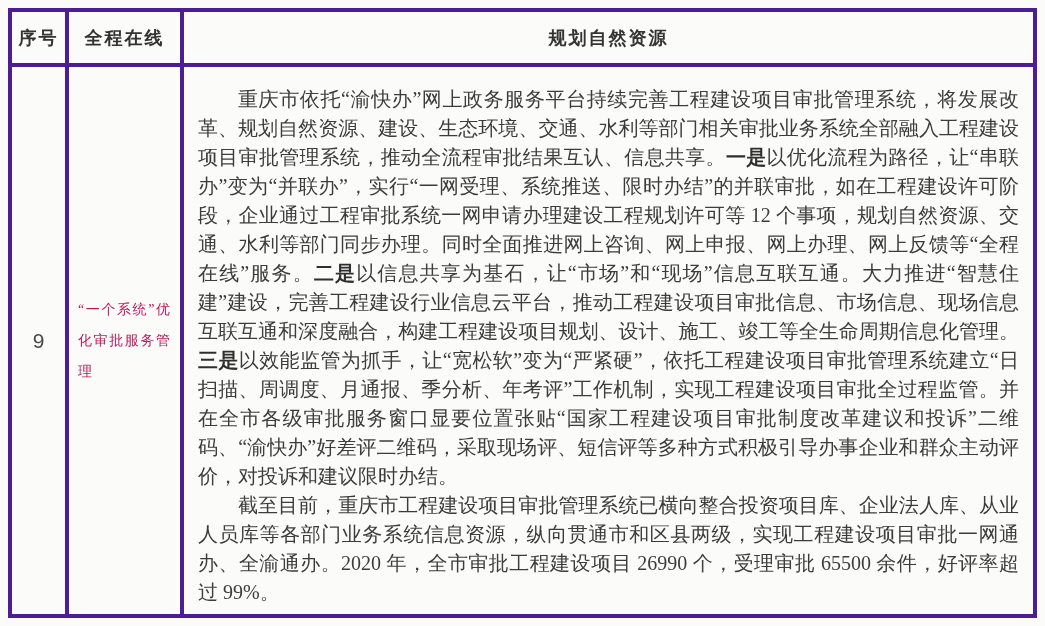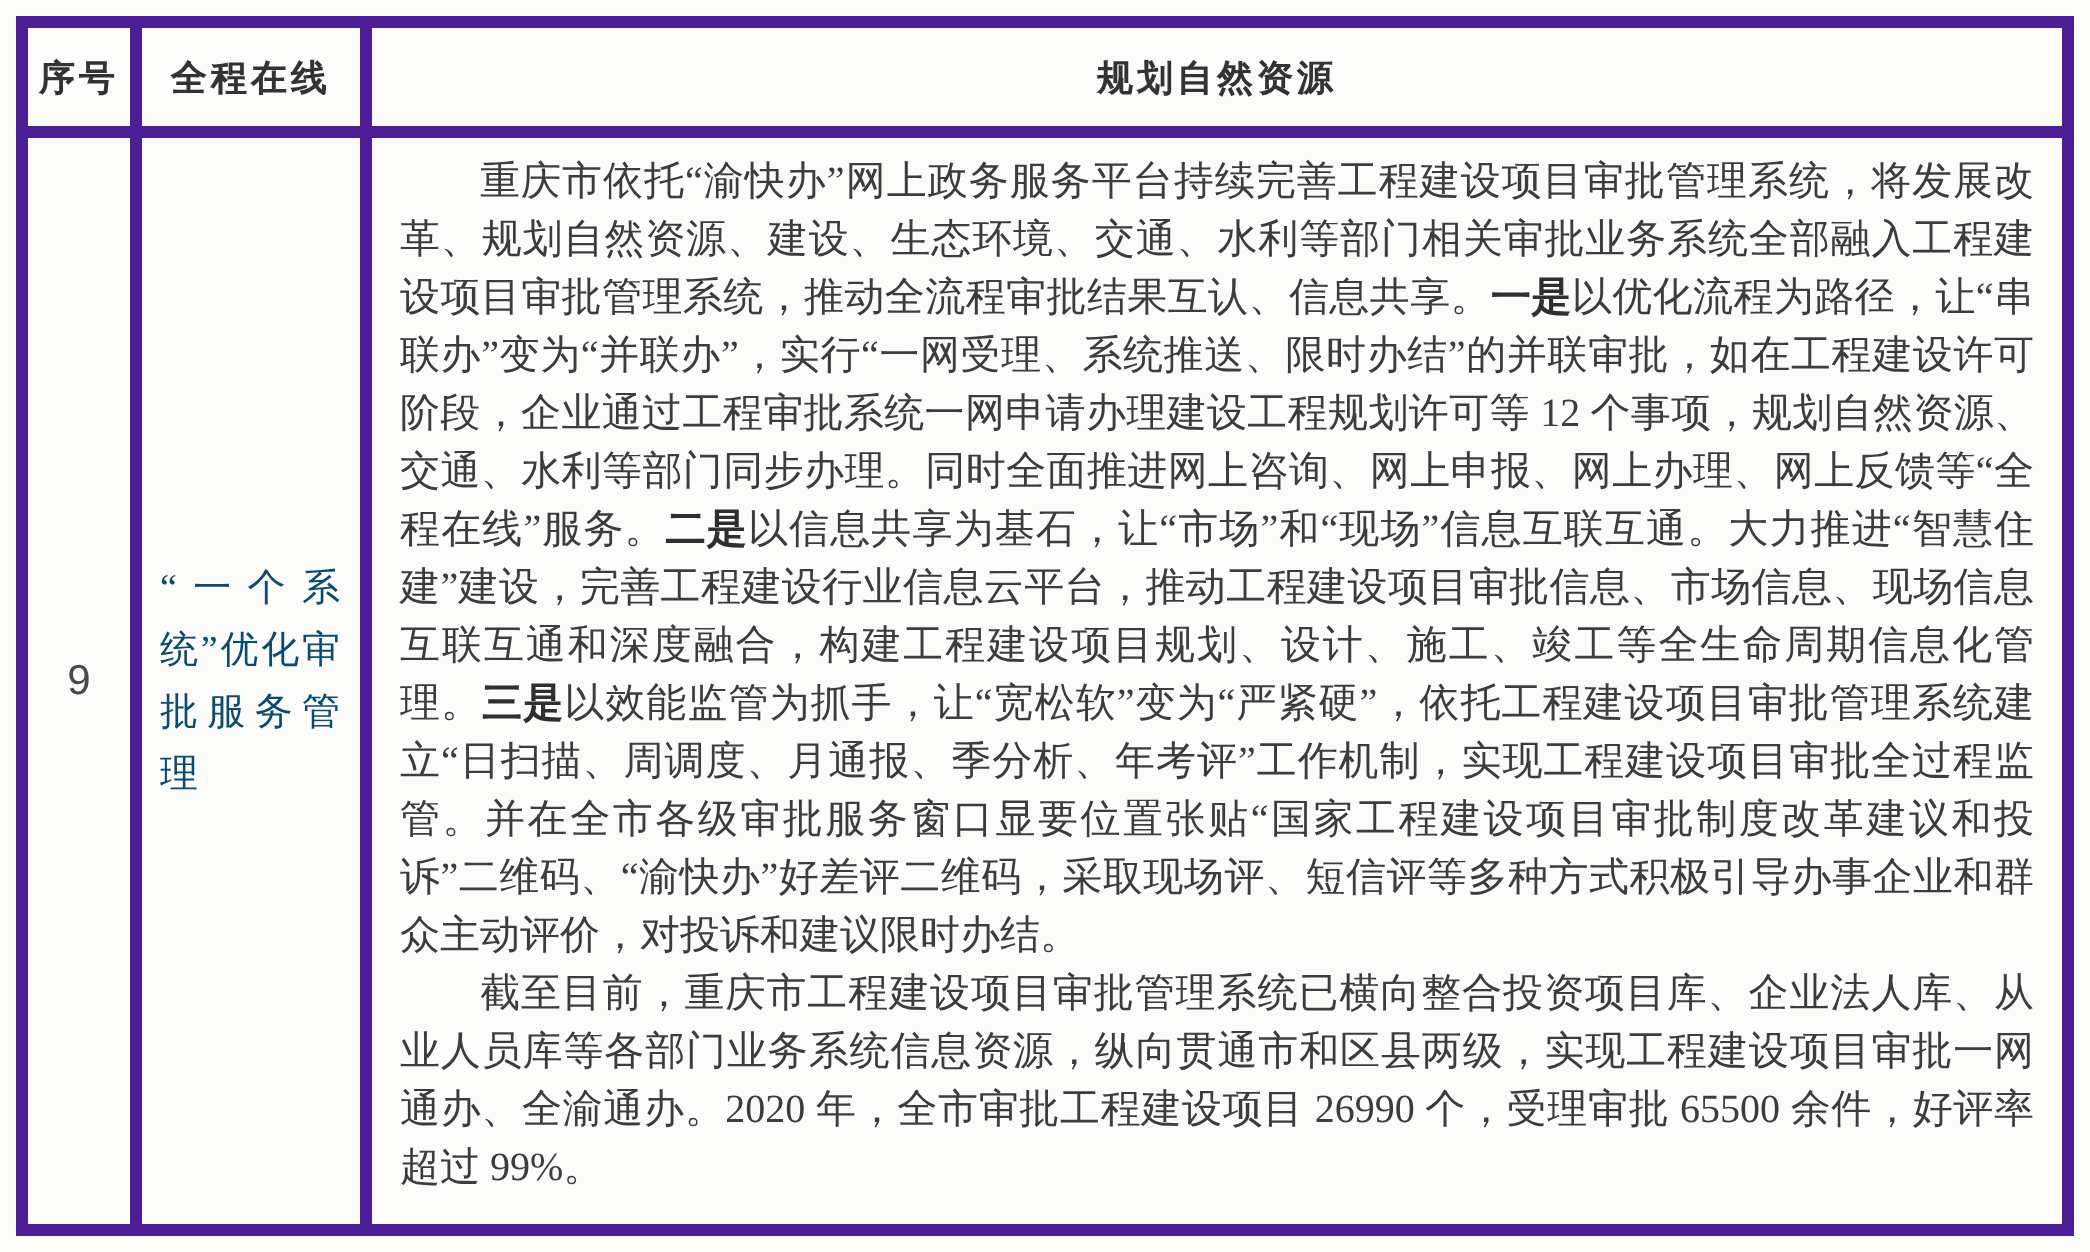--- a/index.html
+++ b/index.html
@@ -20,21 +20,21 @@
     height: 610px;
   }
   table.reform-table {
     width: 100%;
     height: 100%;
     border-collapse: collapse;
     table-layout: fixed;
   }
   .reform-table th,
   .reform-table td {
-    border: 6px solid #4c1d95;
+    border: 4px solid #4c1d95;
     padding: 0;
   }
   .reform-table th {
     height: 55px;
     font-family: "Liberation Sans", "DejaVu Sans", sans-serif;
     font-weight: bold;
     font-size: 18px;
     color: #333333;
     text-align: center;
     vertical-align: middle;
@@ -44,37 +44,37 @@
   .col-measure { width: 115px; }
   .cell-serial {
     text-align: center;
     vertical-align: middle;
     font-family: "Liberation Sans", "DejaVu Sans", sans-serif;
     font-size: 21px;
     color: #4a4a4a;
   }
   .cell-measure {
     vertical-align: middle;
-    font-size: 19px;
+    font-size: 14px;
     line-height: 31px;
-    color: #0c4a6e;
+    color: #be185d;
   }
   .cell-measure .measure-text {
     padding: 0 9px;
     text-align: justify;
     letter-spacing: 1px;
   }
   .cell-details {
     vertical-align: top;
     font-size: 20px;
     line-height: 29px;
     color: #3c3c3c;
   }
   .cell-details .details-inner {
-    padding: 8px 14px 0 14px;
+    padding: 18px 14px 0 14px;
   }
   .cell-details p {
     margin: 0;
     text-indent: 2em;
     text-align: justify;
   }
   .cell-details b {
     font-weight: bold;
     color: #2f2f2f;
   }

